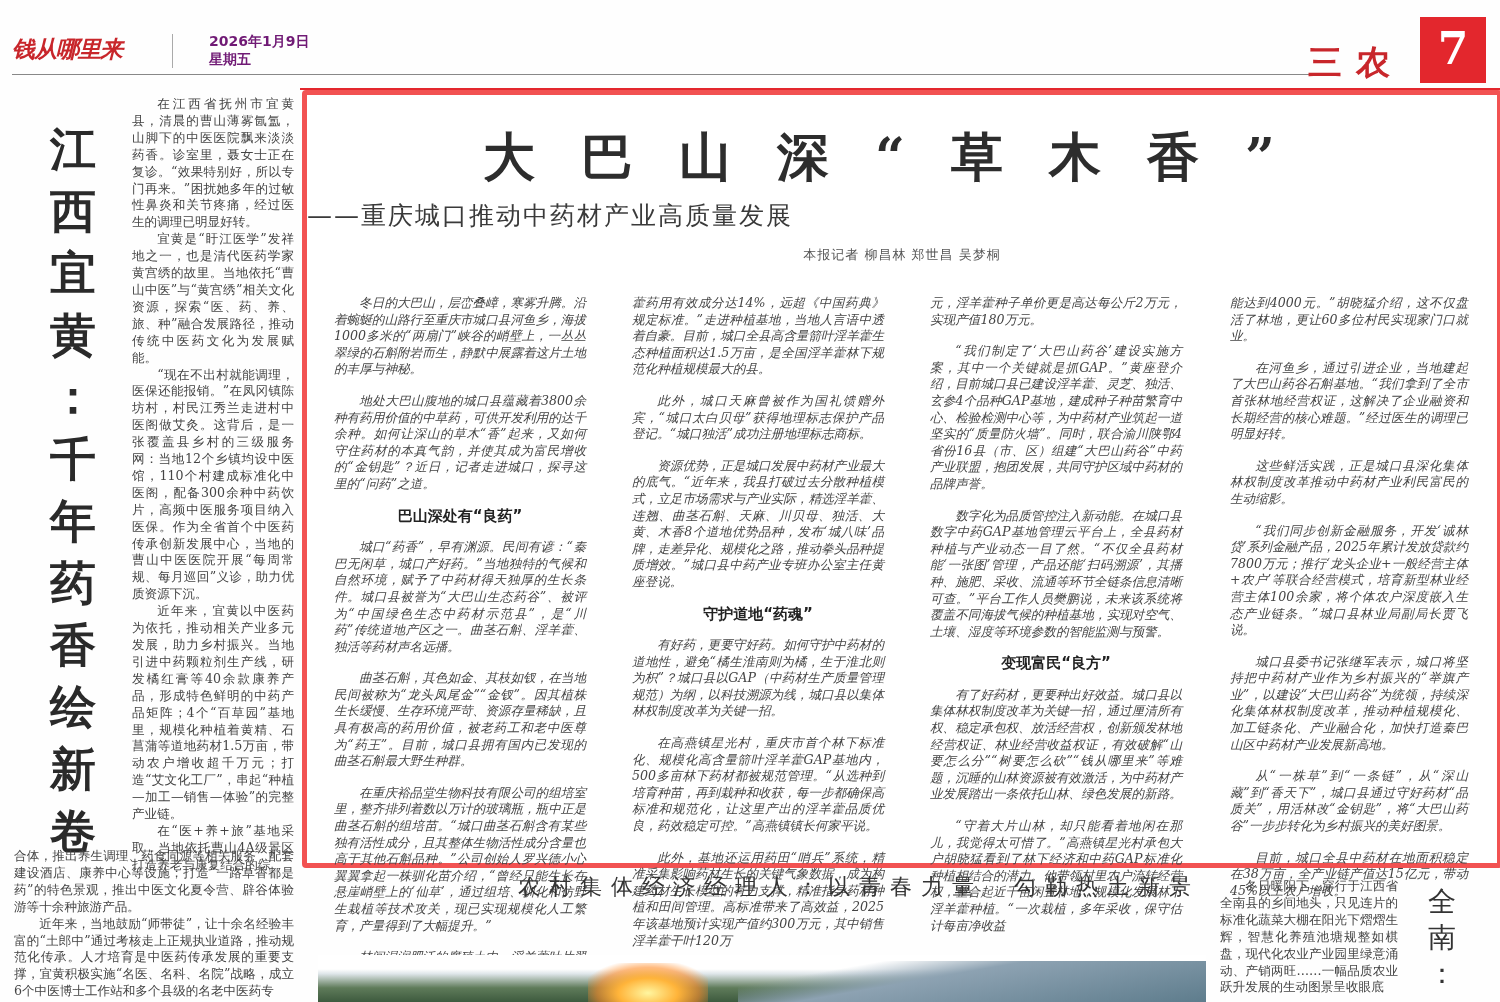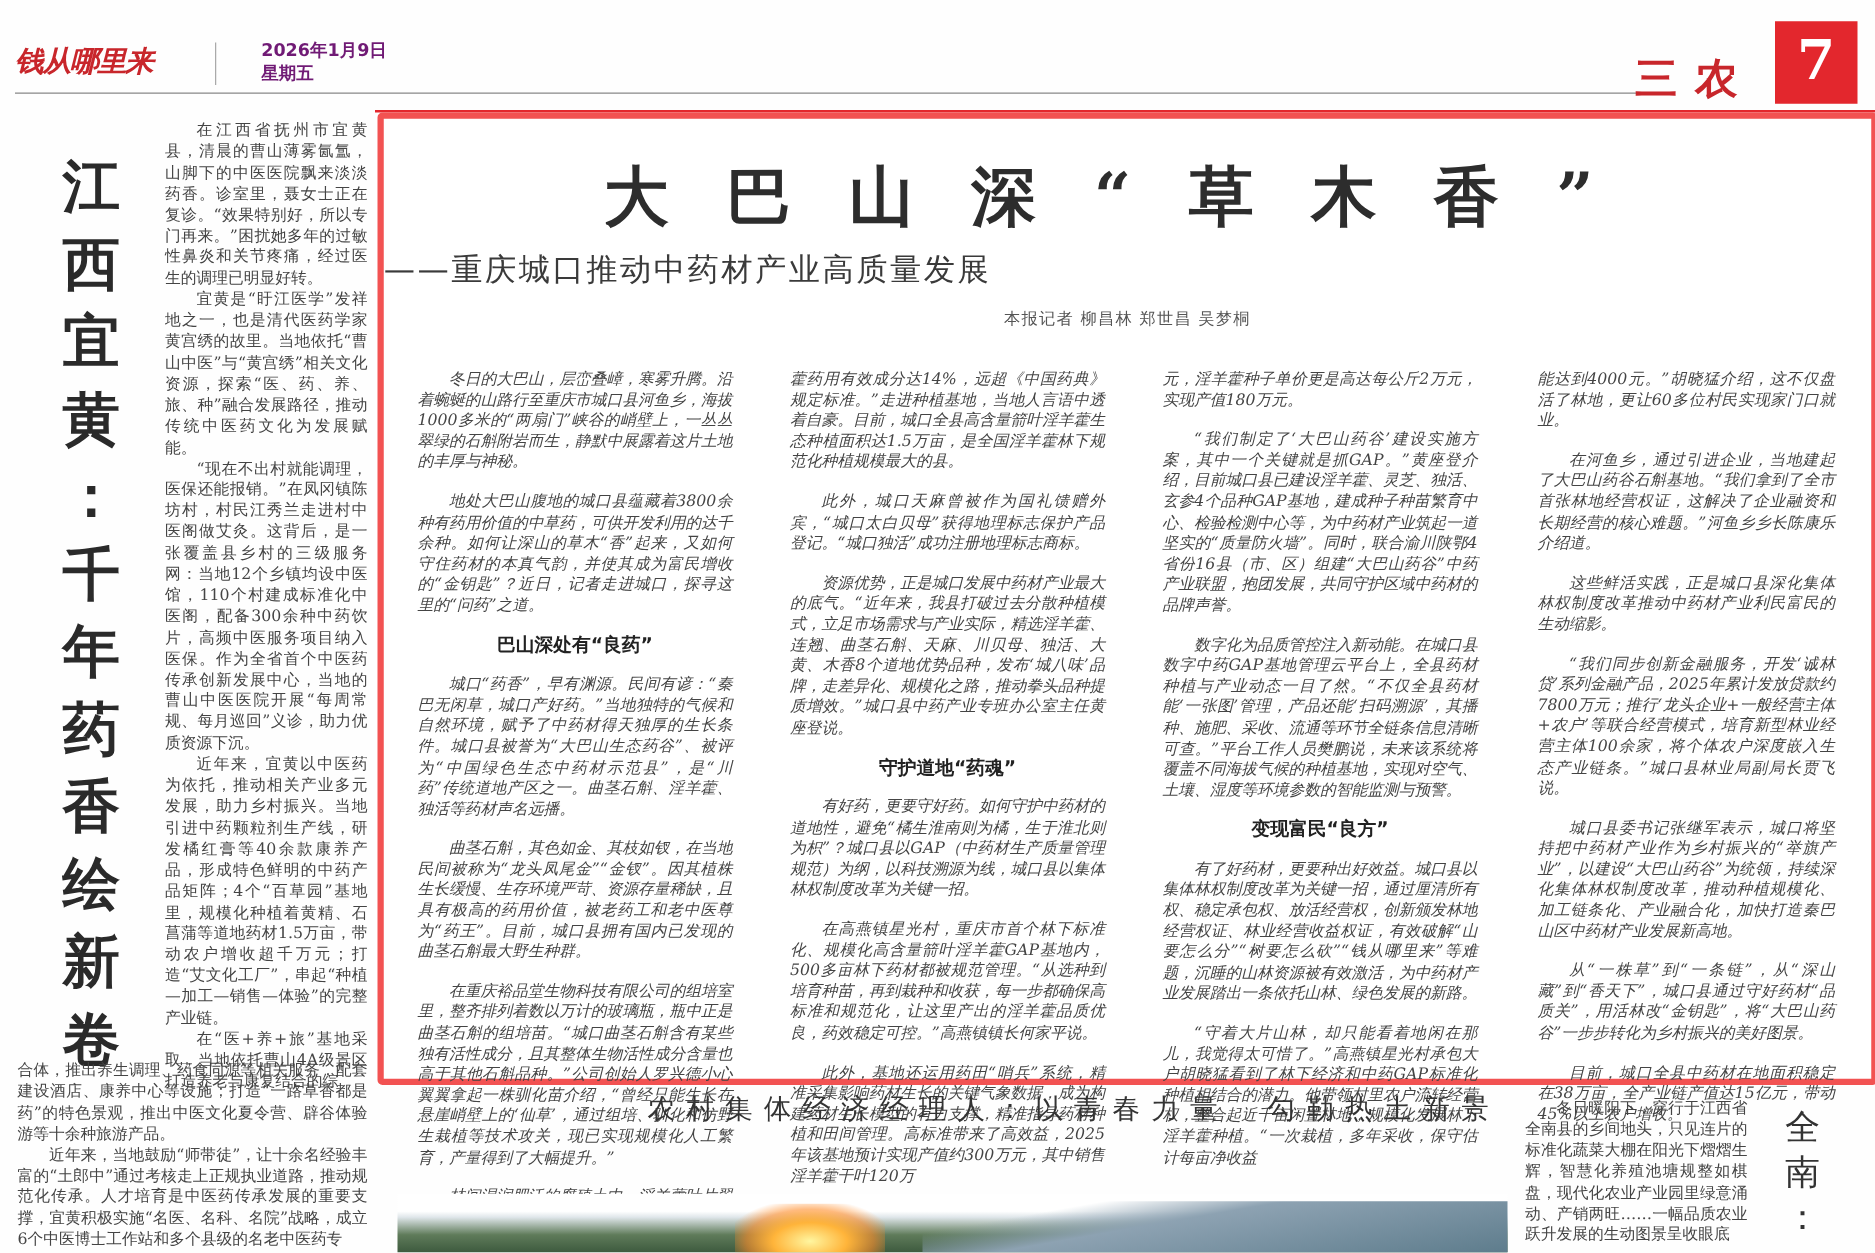--- a/index.html
+++ b/index.html
@@ -126,21 +126,21 @@
   <div class="col c3">
       <p style="text-indent: 0px;">元，淫羊藿种子单价更是高达每公斤2万元，实现产值180万元。</p>
       <p>“我们制定了‘大巴山药谷’建设实施方案，其中一个关键就是抓GAP。”黄座登介绍，目前城口县已建设淫羊藿、灵芝、独活、玄参4个品种GAP基地，建成种子种苗繁育中心、检验检测中心等，为中药材产业筑起一道坚实的“质量防火墙”。同时，联合渝川陕鄂4省份16县（市、区）组建“大巴山药谷”中药产业联盟，抱团发展，共同守护区域中药材的品牌声誉。</p>
       <p>数字化为品质管控注入新动能。在城口县数字中药GAP基地管理云平台上，全县药材种植与产业动态一目了然。“不仅全县药材能‘一张图’管理，产品还能‘扫码溯源’，其播种、施肥、采收、流通等环节全链条信息清晰可查。”平台工作人员樊鹏说，未来该系统将覆盖不同海拔气候的种植基地，实现对空气、土壤、湿度等环境参数的智能监测与预警。</p>
       <h3>变现富民“良方”</h3>
       <p>有了好药材，更要种出好效益。城口县以集体林权制度改革为关键一招，通过厘清所有权、稳定承包权、放活经营权，创新颁发林地经营权证、林业经营收益权证，有效破解“山要怎么分”“树要怎么砍”“钱从哪里来”等难题，沉睡的山林资源被有效激活，为中药材产业发展踏出一条依托山林、绿色发展的新路。</p>
       <p>“守着大片山林，却只能看着地闲在那儿，我觉得太可惜了。”高燕镇星光村承包大户胡晓猛看到了林下经济和中药GAP标准化种植相结合的潜力。他带领村里农户流转经营权，整合起近千亩闲置林地，规模化发展林下淫羊藿种植。“一次栽植，多年采收，保守估计每亩净收益</p>
     </div>
   <div class="col c4">
       <p style="text-indent: 0px;">能达到4000元。”胡晓猛介绍，这不仅盘活了林地，更让60多位村民实现家门口就业。</p>
-      <p>在河鱼乡，通过引进企业，当地建起了大巴山药谷石斛基地。“我们拿到了全市首张林地经营权证，这解决了企业融资和长期经营的核心难题。”河鱼乡乡长陈康乐介绍道。</p>
+      <p>在河鱼乡，通过引进企业，当地建起了大巴山药谷石斛基地。“我们拿到了全市首张林地经营权证，这解决了企业融资和长期经营的核心难题。”经过医生的调理已明显好转。</p>
       <p>这些鲜活实践，正是城口县深化集体林权制度改革推动中药材产业利民富民的生动缩影。</p>
       <p>“我们同步创新金融服务，开发‘诚林贷’系列金融产品，2025年累计发放贷款约7800万元；推行‘龙头企业+一般经营主体+农户’等联合经营模式，培育新型林业经营主体100余家，将个体农户深度嵌入生态产业链条。”城口县林业局副局长贾飞说。</p>
       <p>城口县委书记张继军表示，城口将坚持把中药材产业作为乡村振兴的“举旗产业”，以建设“大巴山药谷”为统领，持续深化集体林权制度改革，推动种植规模化、加工链条化、产业融合化，加快打造秦巴山区中药材产业发展新高地。</p>
       <p>从“一株草”到“一条链”，从“深山藏”到“香天下”，城口县通过守好药材“品质关”，用活林改“金钥匙”，将“大巴山药谷”一步步转化为乡村振兴的美好图景。</p>
       <p>目前，城口全县中药材在地面积稳定在38万亩，全产业链产值达15亿元，带动45%以上农户增收。</p>
     </div>
 </div>
 
 <div class="bottom-headline">农村集体经济经理人：以青春力量　勾勒热土新景</div>
 <div class="photo">

